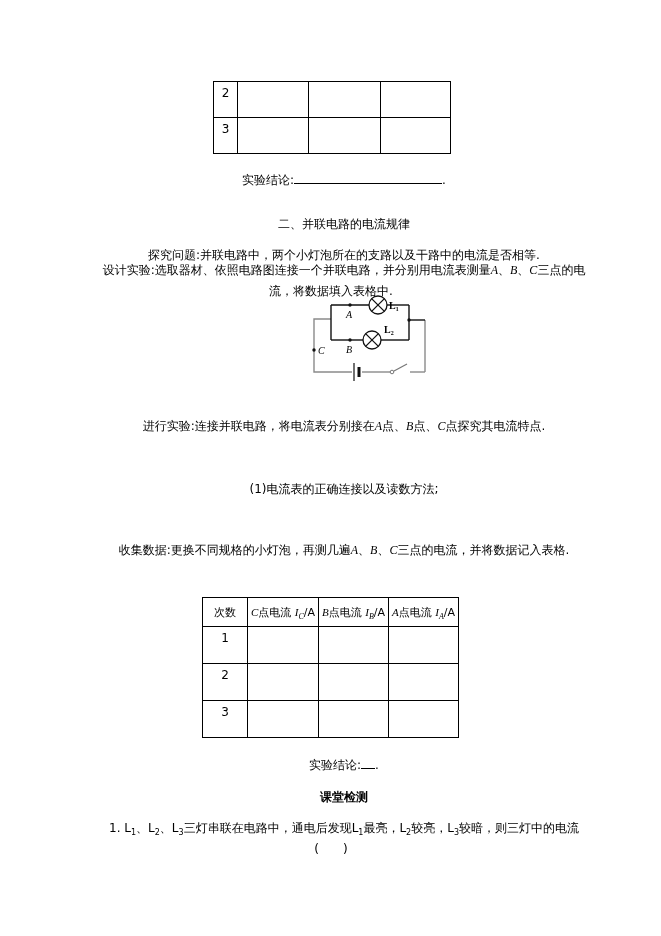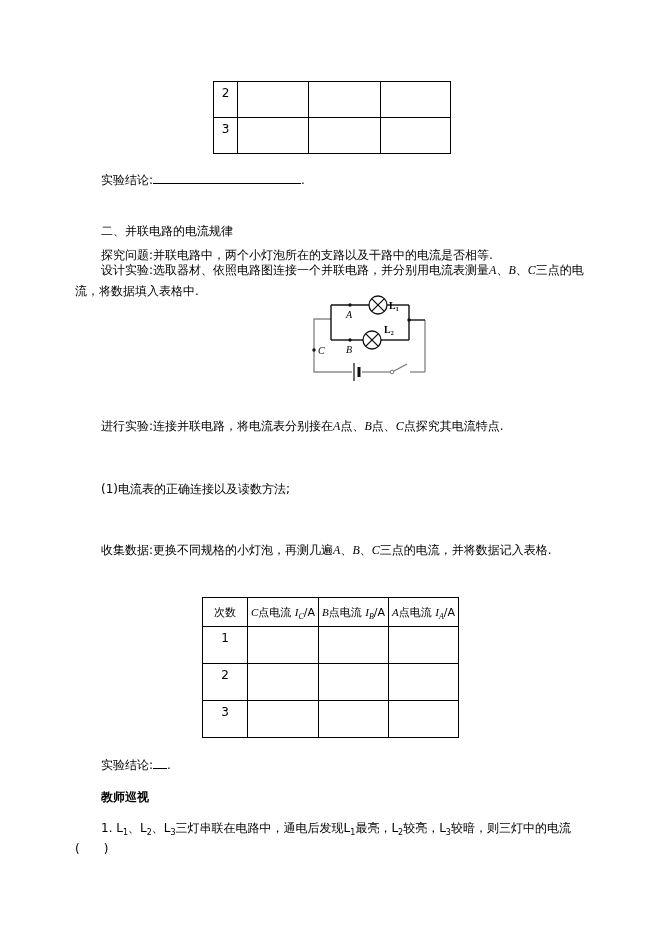--- a/index.html
+++ b/index.html
@@ -2,21 +2,21 @@
 <html><head>
 <meta charset="utf-8">
 <style>
   html,body { margin:0; padding:0; background:#ffffff; }
   .page {
     position:relative; width:661px; height:936px; background:#ffffff;
     font-family:"DejaVu Sans", sans-serif; font-size:12px; color:#000;
     overflow:hidden;
   }
   .para { position:absolute; left:75px; width:512px; line-height:21px; }
-  .indent { text-indent:26px; }
+  .indent { text-indent:26px;text-align:center; }
   .bold { font-weight:bold; }
   .ser { font-family:"Liberation Serif", serif; font-style:italic; }
   sub { font-size:8px; line-height:0; }
   .blank { display:inline-block; border-bottom:1px solid #000; height:12px; vertical-align:baseline; }
 
   table { position:absolute; border-collapse:collapse; table-layout:fixed; background:#fff; }
   td, th { border:1px solid #000; padding:0; }
   .t1 { left:213px; top:81px; }
   .t1 td { height:31px; }
   .t2 { left:202px; top:597px; }
@@ -51,21 +51,21 @@
           <td></td>
           <td></td>
         </tr>
       </tbody>
   </table>
 
   <div class="para indent" style="top:170px">
     <span>实验结论:</span><span class="blank" style="width:148px"></span><span>.</span>
   </div>
 
-  <div class="para indent" style="top:221px">二、并联电路的电流规律</div>
+  <div class="para indent" style="top:214px">二、并联电路的电流规律</div>
 
   <div class="para indent" style="top:245px">探究问题:并联电路中，两个小灯泡所在的支路以及干路中的电流是否相等.</div>
   <div class="para indent" style="top:260px">设计实验:选取器材、依照电路图连接一个并联电路，并分别用电流表测量<i class="ser">A</i>、<i class="ser">B</i>、<i class="ser">C</i>三点的电流，将数据填入表格中.</div>
 
   <svg class="circuit" width="125" height="94" viewBox="0 0 125 94">
     <g stroke="#8a8a8a" stroke-width="1.4" fill="none">
       <polyline points="25,25 8,25 8,78 46,78"></polyline>
       <line x1="56" y1="78" x2="84" y2="78"></line>
       <line x1="104" y1="78" x2="119" y2="78"></line>
       <line x1="119" y1="78" x2="119" y2="26"></line>
@@ -150,16 +150,16 @@
           <td></td>
           <td></td>
         </tr>
       </tbody>
   </table>
 
   <div class="para indent" style="top:755px">
     <span>实验结论:</span><span class="blank" style="width:14px"></span><span>.</span>
   </div>
 
-  <div class="para indent bold" style="top:787px">教师巡视</div>
+  <div class="para indent bold" style="top:787px">课堂检测</div>
   <div class="para indent" style="top:818px">1. L<sub>1</sub>、L<sub>2</sub>、L<sub>3</sub>三灯串联在电路中，通电后发现L<sub>1</sub>最亮，L<sub>2</sub>较亮，L<sub>3</sub>较暗，则三灯中的电流(　　)</div>
 
 </div>
 
 </body></html>

